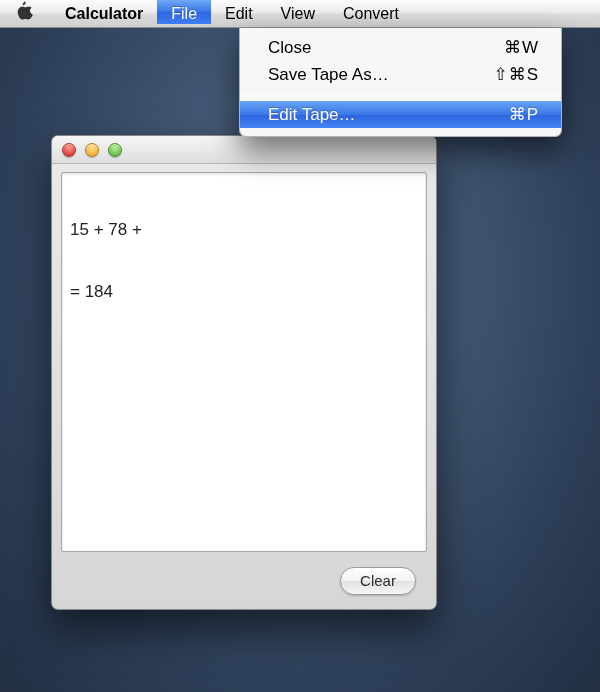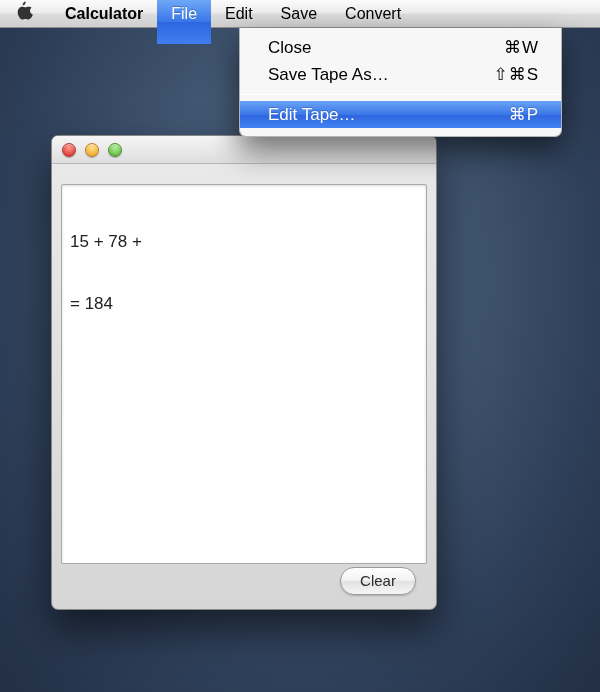--- a/index.html
+++ b/index.html
@@ -27,21 +27,21 @@
   }
   .menubar .apple svg { width: 19px; height: 22px; }
   .menubar .app-title {
     font-weight: bold;
     padding: 0 14px;
     line-height: 28px;
   }
   .menubar .menu-item {
     padding: 0 14px;
     line-height: 28px;
-    height: 44px;
+    height: 24px;
     cursor: default;
   }
   .menubar .menu-item.open {
     background: linear-gradient(to bottom, #6fa8f6 0%, #3776e8 50%, #2f66e2 51%, #3f7ef0 100%);
     color: #fff;
     text-shadow: 0 -1px 0 rgba(0,0,0,0.25);
   }
 
   
   .dropdown {
@@ -95,21 +95,21 @@
     padding-left: 10px;
     gap: 9px;
   }
   .traffic { width: 14px; height: 14px; border-radius: 50%; box-shadow: inset 0 1px 0 rgba(255,255,255,0.5), 0 1px 1px rgba(0,0,0,0.25); }
   .tclose  { background: radial-gradient(circle at 50% 30%, #ff9d90, #e0443e 70%, #b31d18); border:1px solid #a73a35;}
   .tmin    { background: radial-gradient(circle at 50% 30%, #ffe08e, #f3b13a 70%, #c7861c); border:1px solid #b38125;}
   .tzoom   { background: radial-gradient(circle at 50% 30%, #b6eea0, #6ec04a 70%, #3f8a22); border:1px solid #4f8d31;}
 
   .tape-area {
     position: absolute;
-    top: 48px; left: 9px; right: 9px; height: 380px;
+    top: 36px; left: 9px; right: 9px; height: 380px;
     background: #fff;
     border: 1px solid #a9a9a9;
     border-radius: 2px;
     box-shadow: inset 0 1px 3px rgba(0,0,0,0.15);
     padding: 6px 8px;
     font-family: "Helvetica Neue", Arial, sans-serif;
     font-size: 17px;
     color: #222;
     overflow: hidden;
     white-space: pre;
@@ -137,21 +137,21 @@
 
 <div class="menubar">
   <span class="apple">
     <svg viewBox="0 0 170 170">
         <path fill="#333" d="M129 46c-8 0-20 6-27 6s-18-6-28-6c-20 0-41 17-41 50 0 31 24 66 43 66 9 0 15-6 26-6s16 6 26 6c19 0 40-33 40-45-18-8-25-23-25-34 0-13 9-24 15-29-8-8-19-8-29-8zM104 0c-12 1-26 14-26 30 0 2 0 4 1 5 12 0 26-13 26-30 0-2 0-4-1-5z"></path>
       </svg>
   </span>
   <span class="app-title">Calculator</span>
   <span class="menu-item open">File</span>
   <span class="menu-item">Edit</span>
-  <span class="menu-item">Save</span>
+  <span class="menu-item">View</span>
   <span class="menu-item">Convert</span>
 </div>
 
 <div class="window">
   <div class="titlebar">
     <span class="traffic tclose"></span>
     <span class="traffic tmin"></span>
     <span class="traffic tzoom"></span>
   </div>
   <div class="tape-area">

